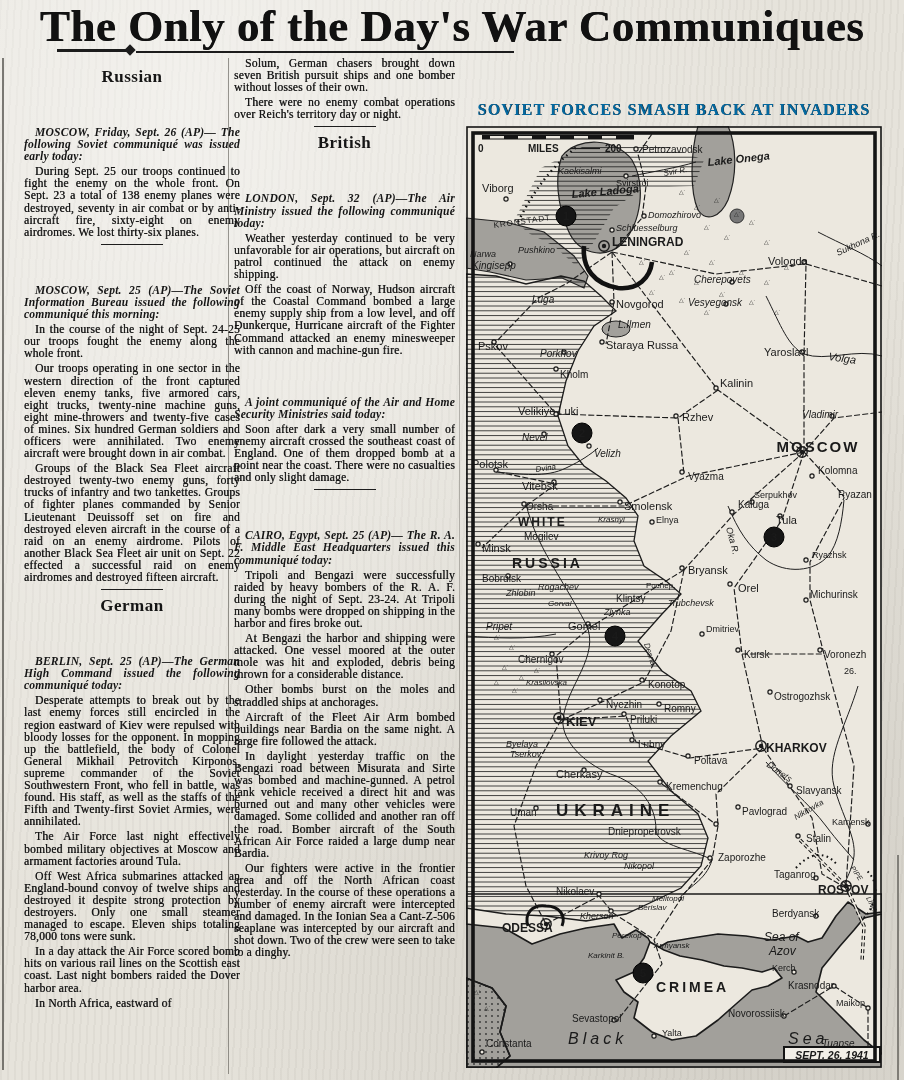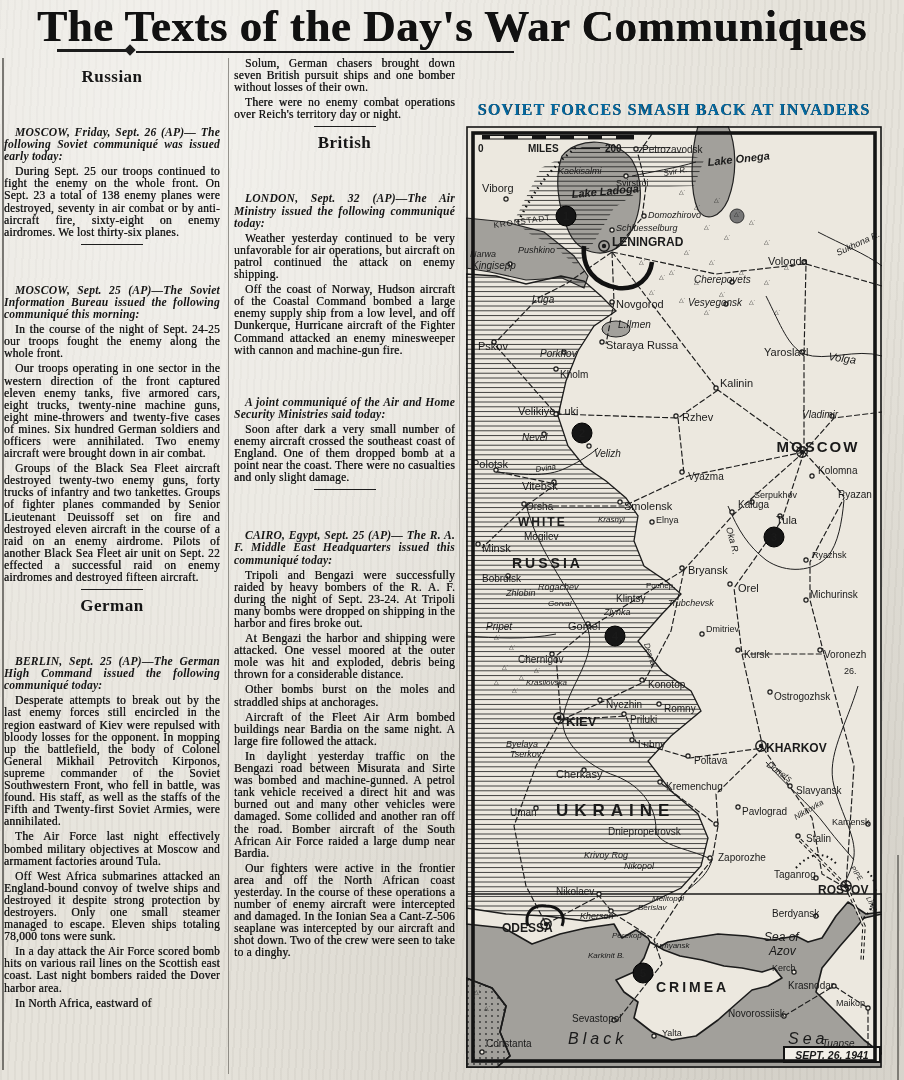--- a/index.html
+++ b/index.html
@@ -20,38 +20,38 @@
   }
   .hrule-a{position:absolute;left:57px;top:49px;width:74px;height:3px;background:#1c1c1c;}
   .hrule-b{position:absolute;left:136px;top:51px;width:378px;height:2px;background:#1c1c1c;}
   .hrule-diamond{position:absolute;left:126px;top:46px;width:8px;height:8px;background:#1c1c1c;transform:rotate(45deg);}
   .scan-edge-left{position:absolute;left:2px;top:58px;width:2px;height:1012px;background:#3c3a36;opacity:.65;}
   .col-divider-1{position:absolute;left:228px;top:58px;width:1px;height:1016px;background:#4a4842;opacity:.55;}
   .col-divider-2{position:absolute;left:459px;top:300px;width:1px;height:520px;background:#4a4842;opacity:.35;}
   .scan-crease-right{position:absolute;left:897px;top:855px;width:2px;height:225px;background:#4a4842;opacity:.6;}
 
   .col{position:absolute;overflow:hidden;}
-  #col1{left:4px;top:62px;width:216px;height:1014px;}
+  #col1{left:24px;top:62px;width:216px;height:1014px;}
   #col2{left:234px;top:58px;width:221px;height:1018px;}
   .col p{margin:0 0 3px;font-size:11.6px;line-height:12.1px;text-align:justify;
          text-indent:11px;letter-spacing:.2px;text-shadow:.35px 0 0 rgba(20,20,20,.8);}
   .col p.dateline{font-style:italic;font-weight:bold;text-shadow:none;margin-top:40px;}
   .sec-h{font-size:17px;font-weight:bold;text-align:center;margin:5px 0 4px;letter-spacing:.5px;}
   .rule{width:62px;border-top:1.6px solid #1d1d1d;margin:5px auto 6px;}
 
   .map-col{position:absolute;left:466px;top:101px;width:416px;height:976px;}
   .map-title{font-size:16px;font-weight:bold;text-align:center;letter-spacing:1.2px;
              color:#0369a1;text-shadow:.3px 0 0 #141414;margin-bottom:7px;}
   #warmap{display:block;background:#ece8df;}
   #warmap text{font-family:"Liberation Sans", sans-serif;fill:#1a1a1a;}
 </style>
 </head>
 <body>
 
-<div class="headline">The Texts of the Day's War Communiques</div>
+<div class="headline">The Only of the Day's War Communiques</div>
 <div class="hrule-a"></div>
 <div class="hrule-diamond"></div>
 <div class="hrule-b"></div>
 <div class="scan-edge-left"></div>
 <div class="col-divider-1"></div>
 <div class="col-divider-2"></div>
 <div class="scan-crease-right"></div>
 
 <div id="col1" class="col">
     <h2 class="sec-h">Russian</h2>

